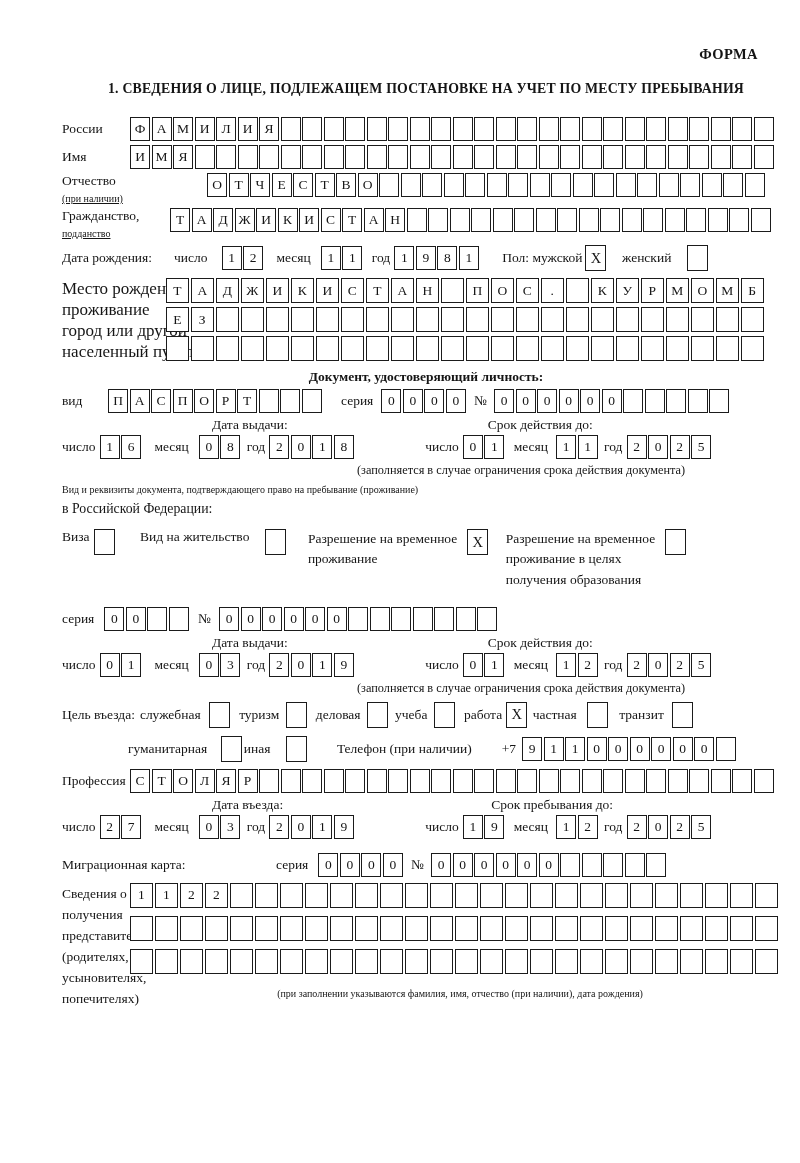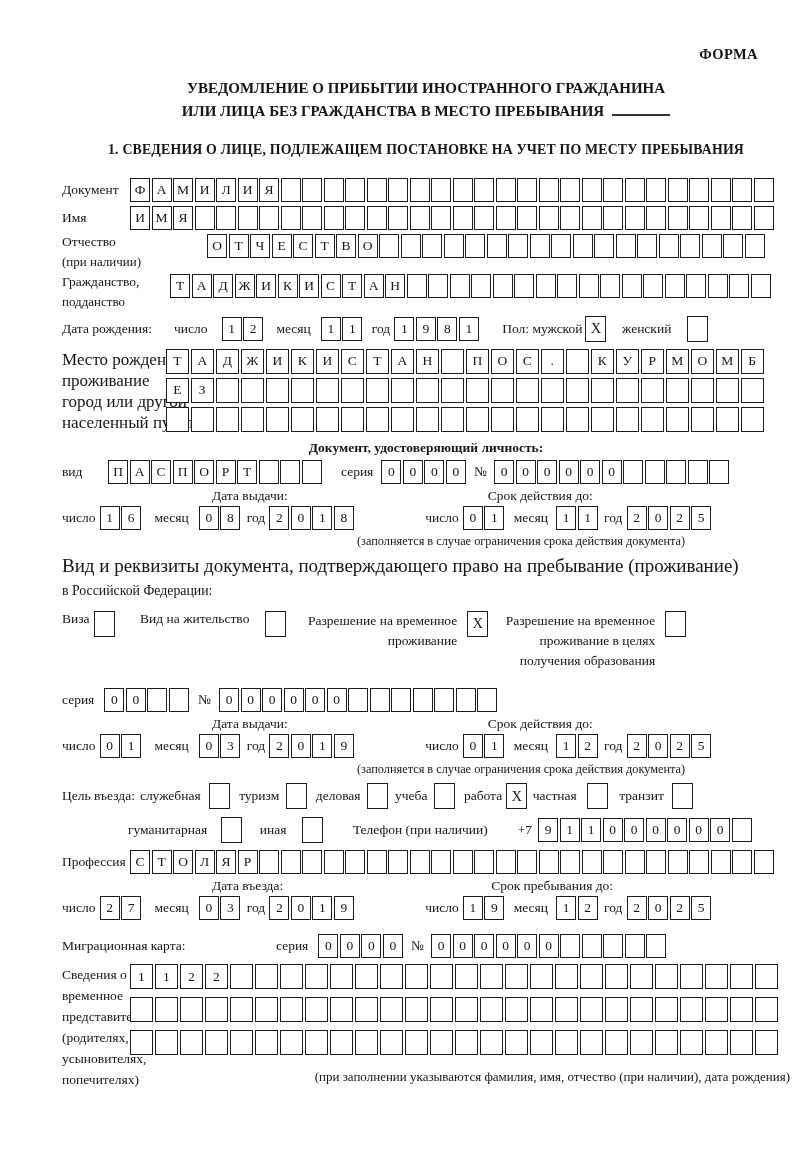--- a/index.html
+++ b/index.html
@@ -11,55 +11,49 @@
   .revision{font-size:12px;line-height:1.4;margin-top:4px;}
   .forma{margin-top:12px;text-align:right;padding-right:32px;font-weight:bold;font-size:14.5px;letter-spacing:.4px;}
   .title{margin-top:14px;text-align:center;font-weight:bold;font-size:15px;line-height:1.55;}
   .blank{display:inline-block;width:58px;height:14px;border-bottom:2px solid #333;margin-left:8px;}
   .section1{margin-top:18px;font-weight:bold;font-size:13.8px;text-align:center;letter-spacing:.2px;}
   
   .form{margin-top:20px;font-size:13.5px;}
   .frow{display:flex;align-items:center;margin-bottom:4px;}
   .frow.top{align-items:flex-start;}
   .lbl{flex:none;white-space:nowrap;}
-  .subl{font-size:13px;margin-top:4px;}
+  .subl{font-size:10px;margin-top:4px;text-decoration:underline;}
   .cells{display:inline-flex;flex:none;}
   .cell{box-sizing:border-box;flex:none;width:20px;height:24px;margin-right:1.5px;
         border:1.8px solid #1b1b1b;display:inline-flex;align-items:center;justify-content:center;
         font-size:13.5px;background:#fff;}
   .wide .cell{width:22.5px;height:25px;margin-right:2.5px;}
   .cb .cell{width:21px;height:26px;font-size:14.5px;}
   .chead{font-weight:bold;text-align:center;font-size:13.5px;margin:2px 0 4px;}
   .dhead{display:flex;font-size:13.5px;margin:4px 0 2px;}
   .note{font-size:12.3px;margin:2px 0 6px 295px;}
-  .plabel{text-align:right;line-height:1.5;}
+  .plabel{text-align:left;line-height:1.5;}
   .bp-labels div,.rep-labels div{line-height:21px;white-space:nowrap;}
   .mb4{margin-bottom:4px;} .mb8{margin-bottom:8px;}
 </style>
 </head>
 <body>
 
 <div class="page">
 
 
   <div class="forma">ФОРМА</div>
 
-  <div class="title">
-    <div>УВЕДОМЛЕНИЕ О ПРИБЫТИИ ИНОСТРАННОГО ГРАЖДАНИНА</div>
-    <div>
-      <span>ИЛИ ЛИЦА БЕЗ ГРАЖДАНСТВА В МЕСТО ПРЕБЫВАНИЯ</span><span class="blank"></span>
-    </div>
-  </div>
 
   <div class="section1">1. СВЕДЕНИЯ О ЛИЦЕ, ПОДЛЕЖАЩЕМ ПОСТАНОВКЕ НА УЧЕТ ПО МЕСТУ ПРЕБЫВАНИЯ</div>
 
   <div class="form">
 
     <div class="frow">
-      <span class="lbl" style="width:68px">Документ</span>
+      <span class="lbl" style="width:68px">России</span>
       <span class="cells">
           <span class="cell">Ф</span>
           <span class="cell">А</span>
           <span class="cell">М</span>
           <span class="cell">И</span>
           <span class="cell">Л</span>
           <span class="cell">И</span>
           <span class="cell">Я</span>
           <span class="cell"></span>
           <span class="cell"></span>
@@ -389,21 +383,21 @@
       <span class="cells" style="margin-left:4px">
           <span class="cell">2</span>
           <span class="cell">0</span>
           <span class="cell">2</span>
           <span class="cell">5</span>
         </span>
     </div>
 
     <div class="note">(заполняется в случае ограничения срока действия документа)</div>
 
-    <div style="font-size:19px;margin-bottom:6px">Вид и реквизиты документа, подтверждающего право на пребывание (проживание)</div>
+    <div style="font-size:10px;margin-bottom:6px">Вид и реквизиты документа, подтверждающего право на пребывание (проживание)</div>
     <div style="font-size:13.8px;margin-bottom:12px">в Российской Федерации:</div>
 
     <div class="frow top" style="margin-bottom:17px">
       <span>Виза</span>
       <span class="cells cb" style="margin-left:4px">
           <span class="cell"></span>
         </span>
       <span style="margin-left:24px">Вид на жительство</span>
       <span class="cells cb" style="margin-left:16px">
           <span class="cell"></span>
@@ -525,21 +519,21 @@
       <span class="cells cb" style="margin-left:8px">
           <span class="cell"></span>
         </span>
     </div>
 
     <div class="frow" style="margin-bottom:7px">
       <span style="margin-left:66px">гуманитарная</span>
       <span class="cells cb" style="margin-left:14px">
           <span class="cell"></span>
         </span>
-      <span style="margin-left:16px">иная</span>
+      <span style="margin-left:0">иная</span>
       <span class="cells cb" style="margin-left:16px">
           <span class="cell"></span>
         </span>
       <span style="margin-left:28px">Телефон (при наличии)</span>
       <span style="margin-left:30px">+7</span>
       <span class="cells" style="margin-left:6px">
           <span class="cell">9</span>
           <span class="cell">1</span>
           <span class="cell">1</span>
           <span class="cell">0</span>
@@ -651,21 +645,21 @@
           <span class="cell"></span>
           <span class="cell"></span>
           <span class="cell"></span>
           <span class="cell"></span>
         </span>
     </div>
 
     <div class="frow top">
       <span class="lbl rep-labels" style="width:68px">
         <div>Сведения о</div>
-        <div>временное</div>
+        <div>получения</div>
         <div>представителях</div>
         <div>(родителях,</div>
         <div>усыновителях,</div>
         <div>попечителях)</div>
       </span>
       <span>
         <div class="cells wide mb8">
             <span class="cell">1</span>
             <span class="cell">1</span>
             <span class="cell">2</span>
@@ -742,18 +736,18 @@
             <span class="cell"></span>
             <span class="cell"></span>
             <span class="cell"></span>
             <span class="cell"></span>
             <span class="cell"></span>
             <span class="cell"></span>
             <span class="cell"></span>
             <span class="cell"></span>
             <span class="cell"></span>
           </div>
-        <div style="text-align:right;font-size:13px;margin-top:10px">(при заполнении указываются фамилия, имя, отчество (при наличии), дата рождения)</div>
+        <div style="text-align:center;font-size:10px;margin-top:10px">(при заполнении указываются фамилия, имя, отчество (при наличии), дата рождения)</div>
       </span>
     </div>
 
   </div>
 </div>
 
 </body></html>

